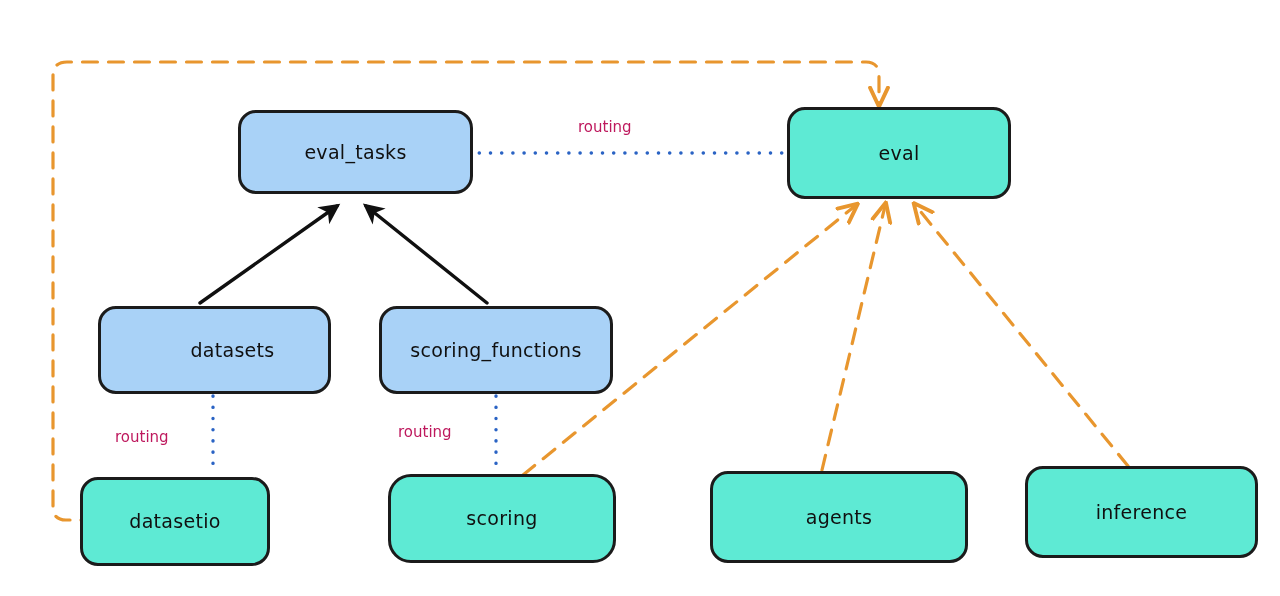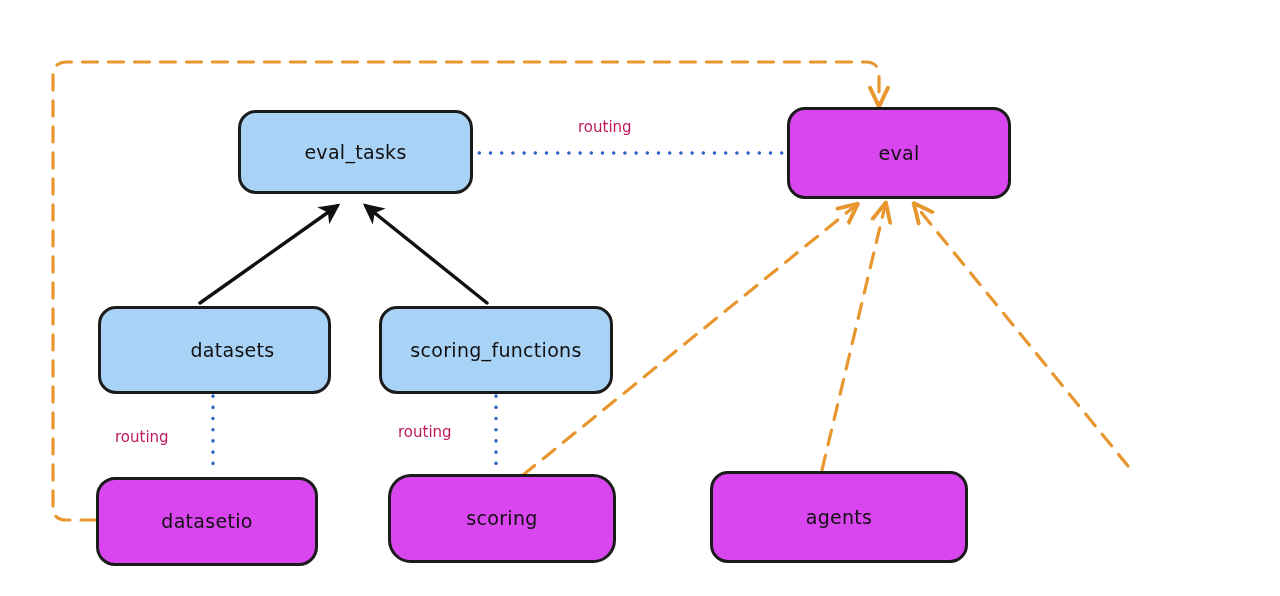--- a/index.html
+++ b/index.html
@@ -33,21 +33,21 @@
     justify-content: center;
     border: 3px solid #1b1b1b;
     border-radius: 18px;
     text-align: center;
     user-select: none;
   }
   .node-api {
     background: #a9d2f7;
   }
   .node-provider {
-    background: #d946ef;
+    background: #5eead4;
   }
   .node-label {
     font-family: "DejaVu Sans", sans-serif;
     font-size: 19px;
     color: #101010;
     letter-spacing: 0.3px;
     line-height: 1;
     white-space: nowrap;
   }
   .edge-label {
@@ -122,32 +122,35 @@
   </div>
 
   <div class="node node-api" style="left:98px; top:306px; width:233px; height:88px;padding-left:36px;">
     <span class="node-label">datasets</span>
   </div>
 
   <div class="node node-api" style="left:379px; top:306px; width:234px; height:88px;align-items:center;">
     <span class="node-label">scoring_functions</span>
   </div>
 
-  <div class="node node-provider" style="left:96px; top:477px; width:222px; height:89px;border-radius:19px;">
+  <div class="node node-provider" style="left:80px; top:477px; width:190px; height:89px;">
     <span class="node-label">datasetio</span>
   </div>
 
   <div class="node node-provider" style="left:388px; top:474px; width:228px; height:89px;border-radius:23px;">
     <span class="node-label">scoring</span>
   </div>
 
   <div class="node node-provider" style="left:710px; top:471px; width:258px; height:92px;align-items:center;">
     <span class="node-label">agents</span>
   </div>
 
+  <div class="node node-provider" style="left:1025px; top:466px; width:233px; height:92px;">
+    <span class="node-label">inference</span>
+  </div>
 
   <span class="edge-label" style="left:578px; top:118px;">routing</span>
 
   <span class="edge-label" style="left:115px; top:428px;">routing</span>
 
   <span class="edge-label" style="left:398px; top:423px;">routing</span>
 
 </div>
 
 </body></html>

